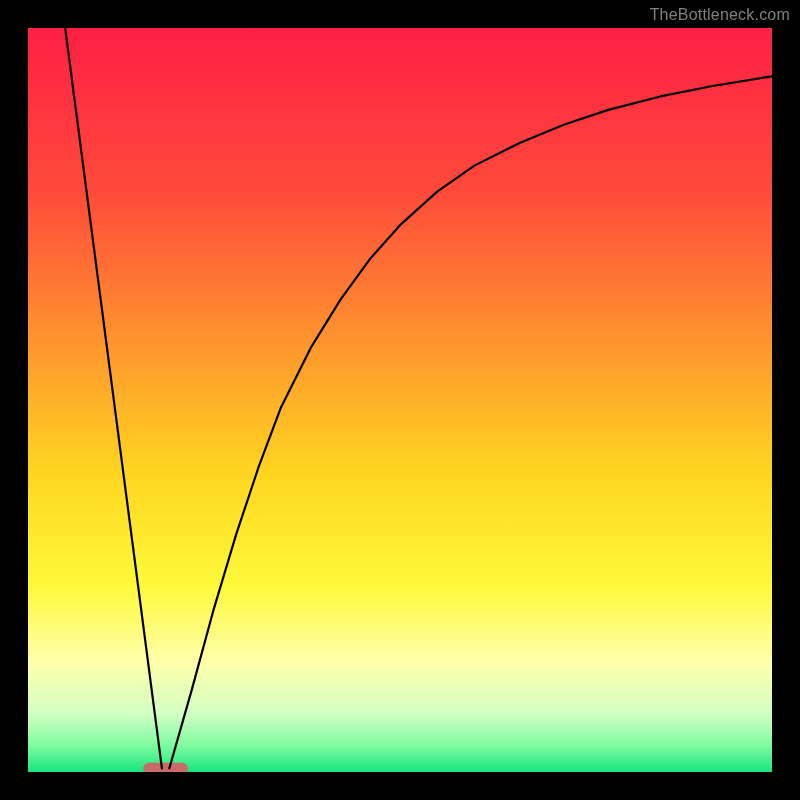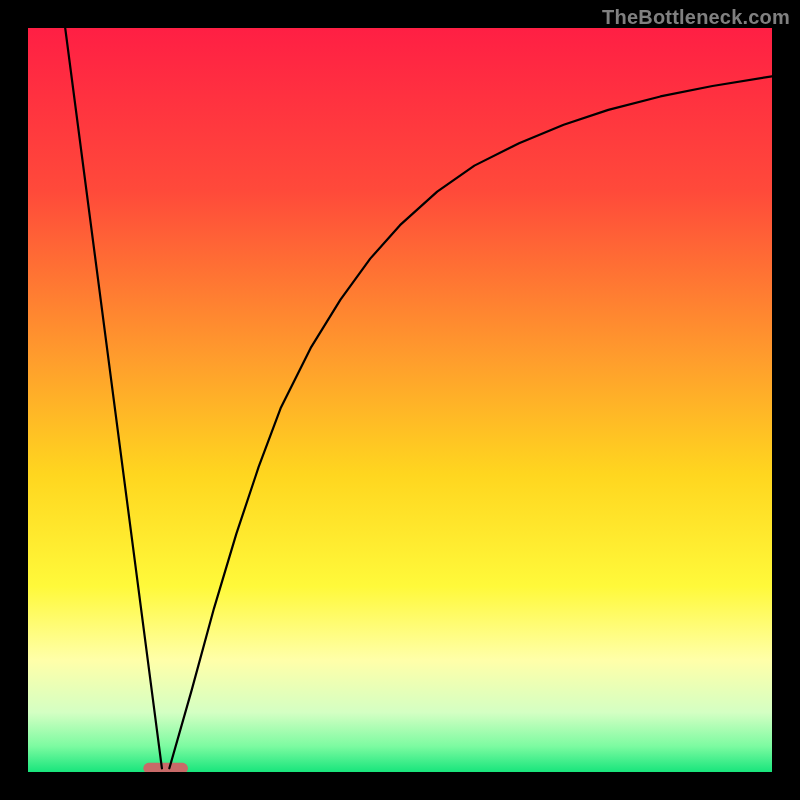--- a/index.html
+++ b/index.html
@@ -23,22 +23,22 @@
     top: 28px;
     width: 744px;
     height: 744px;
     overflow: hidden;
   }
   .watermark {
     position: absolute;
     top: 6px;
     right: 10px;
     color: #808080;
-    font-size: 20px;
-    font-weight: 700;
+    font-size: 16px;
+    font-weight: 400;
     letter-spacing: 0.2px;
     z-index: 5;
   }
   svg {
     display: block;
   }
 </style>
 </head>
 <body>
 

